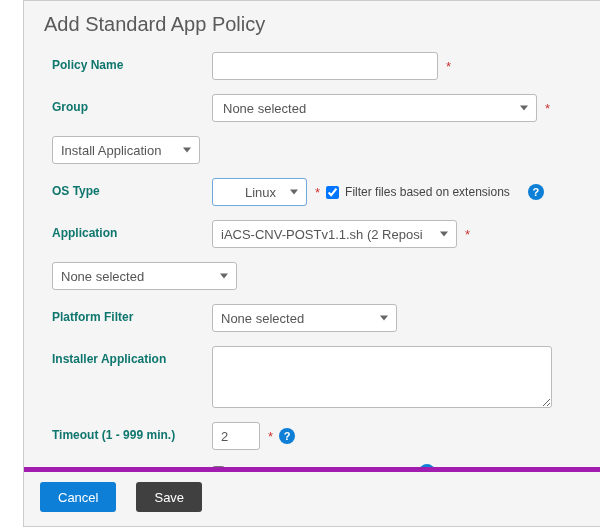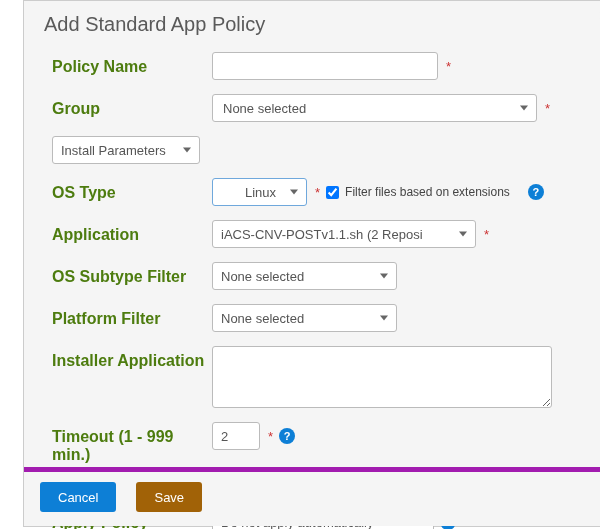--- a/index.html
+++ b/index.html
@@ -40,23 +40,23 @@
     }
     .form-row {
       display: flex;
       align-items: flex-start;
       margin-bottom: 14px;
     }
     .form-row.textarea-row { align-items: flex-start; }
     .form-label {
       width: 160px;
       flex-shrink: 0;
-      font-size: 16px;
+      font-size: 12px;
       font-weight: 700;
-      color: #4d7c0f;
+      color: #0f766e;
       padding-top: 6px;
     }
     .form-control-area {
       flex: 1;
       display: flex;
       align-items: center;
       gap: 6px;
       flex-wrap: wrap;
     }
     input[type="text"].text-input {
@@ -114,21 +114,21 @@
       right: 8px;
       top: 50%;
       transform: translateY(-50%);
       width: 0; height: 0;
       border-left: 4px solid transparent;
       border-right: 4px solid transparent;
       border-top: 5px solid #666;
     }
     .w-task { width: 148px; }
     .w-os { width: 95px; }
-    .w-app { width: 264px; text-align: right; }
+    .w-app { width: 245px; text-align: right; }
     .w-sub { width: 185px; }
     .w-apply { width: 222px; }
     .req { color: #c33; font-size: 13px; margin-left: 2px; }
     textarea {
       width: 340px;
       height: 62px;
       border: 1px solid #bbb;
       border-radius: 3px;
       background: #fff;
       padding: 6px 8px;
@@ -164,21 +164,21 @@
       justify-content: flex-start;
       gap: 20px;
       border-top: 5px solid #a21caf;
       background: #f5f5f5;
     }
     .btn {
       height: 30px;
       padding: 0 18px;
       border: none;
       border-radius: 3px;
-      background: #a16207;
+      background: #404040;
       color: #fff;
       font-size: 13px;
       cursor: pointer;
     }
     .btn.cancel { background: #0d7fd6; }
     .filter-text { font-size: 12px; color: #444; }
     input[type=checkbox]{ width:13px; height:13px; }
   </style>
 </head>
 <body>
@@ -206,21 +206,21 @@
           <span>None selected</span>
           <span class="caret"></span>
         </div>
         <span class="req">*</span>
       </div>
     </div>
 
     <div class="form-row">
       <div class="form-control-area">
         <div class="dropdown w-task">
-          <span>Install Parameters</span>
+          <span>Install Application</span>
         </div>
       </div>
     </div>
 
     <div class="form-row">
       <div class="form-label">OS Type</div>
       <div class="form-control-area">
         <div class="dropdown highlighted w-os">
           <span>Linux</span>
         </div>
@@ -236,21 +236,20 @@
       <div class="form-label">Application</div>
       <div class="form-control-area">
         <div class="dropdown w-app">
           <span>iACS-CNV-POSTv1.1.sh (2 Reposi</span>
         </div>
         <span class="req">*</span>
       </div>
     </div>
 
     <div class="form-row">
-      <div class="form-label">OS Subtype Filter</div>
       <div class="form-control-area">
         <div class="dropdown w-sub">
           <span>None selected</span>
         </div>
       </div>
     </div>
 
     <div class="form-row">
       <div class="form-label">Platform Filter</div>
       <div class="form-control-area">

